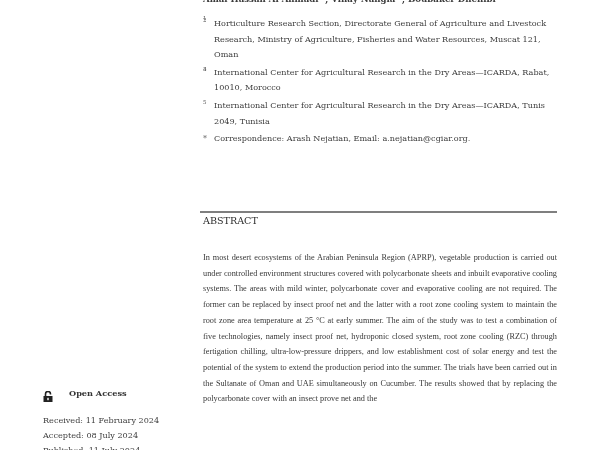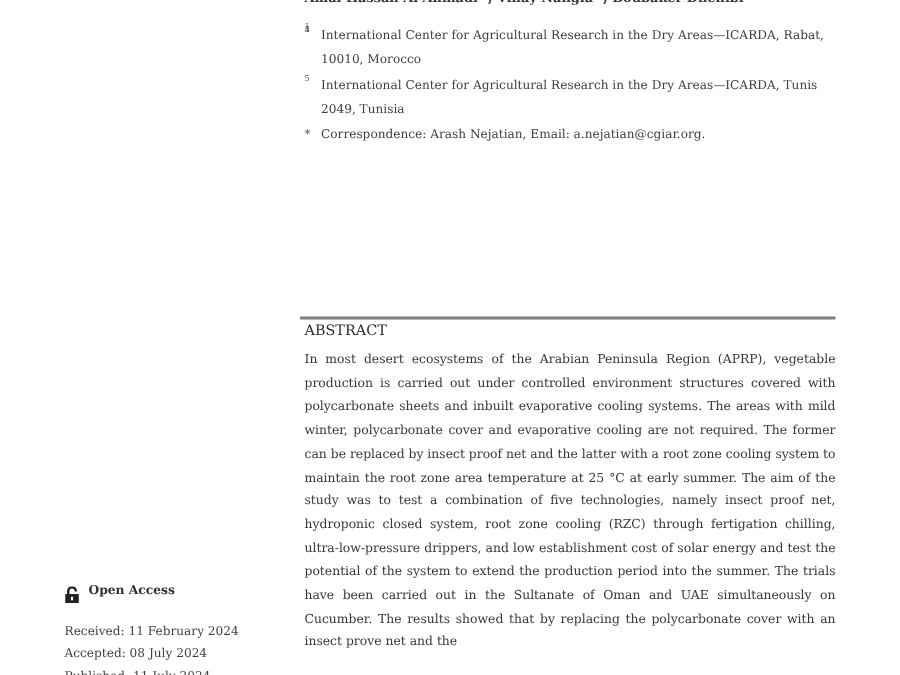--- a/index.html
+++ b/index.html
@@ -7,35 +7,39 @@
          font-family: "DejaVu Serif", "Liberation Serif", serif; color: #333; }
   .authors { position: absolute; left: 203px; top: -6px; width: 360px;
              font-size: 8.6px; font-weight: bold; color: #3a3a3a; white-space: nowrap; }
   .affils { position: absolute; left: 203px; top: 14px; width: 360px; }
   .affil { position: relative; padding-left: 11px; font-size: 8.1px; line-height: 15.6px;
            color: #3d3d3d; margin-bottom: 2px; }
   .affil sup { position: absolute; left: 0; top: -3px; font-size: 5.5px; color: #555; }
   .affil .star { position: absolute; left: 0; top: 0; font-size: 8px; color: #555; }
   .divider { position: absolute; left: 200px; top: 211px; width: 357px; height: 2px; background: #7f7f7f; }
   .abstract-head { position: absolute; left: 203px; top: 215px; font-size: 9.6px; font-weight: normal; color: #2b2b2b; }
-  .abstract-body { position: absolute; left: 203px; top: 232px; width: 354px; font-size: 8.25px;
-                   line-height: 15.7px; color: #383838; text-align: justify; }
-  .oa { position: absolute; left: 43px; top: 387px; display: flex; align-items: center; gap: 6px; }
+  .abstract-body { position: absolute; left: 203px; top: 250px; width: 354px; font-size: 8.25px;
+                   line-height: 15.7px; color: #383838; text-align: justify; font-family: Liberation Serif, serif; }
+  .oa { position: absolute; left: 43px; top: 387px; display: flex; align-items: center; gap: 16px; }
   .oa-label { font-size: 8.2px; font-weight: bold; color: #333; }
   .lock { width: 10px; height: 11px; position: relative; }
   .dates { position: absolute; left: 43px; top: 413px; font-size: 8.1px; line-height: 14.8px; color: #3f3f3f; }
 </style>
 </head>
 <body>
 
 <div class="authors">Amal Hassan Al Ahmadi ³, Vinay Nangia ⁴, Boubaker Dhehibi ⁵</div>
 
 <div class="affils">
   <div class="affil">
     <sup>1</sup>
+  </div>
+  <div class="affil">
+    <sup>2</sup>
+    <span>Horticulture Research Section, Directorate General of Agriculture and Livestock Research, Ministry of Agriculture, Fisheries and Water Resources, Muscat 121, Oman</span>
   </div>
   <div class="affil">
     <sup>3</sup>
   </div>
   <div class="affil">
     <sup>4</sup>
     <span>International Center for Agricultural Research in the Dry Areas—ICARDA, Rabat, 10010, Morocco</span>
   </div>
   <div class="affil">
     <sup>5</sup>

